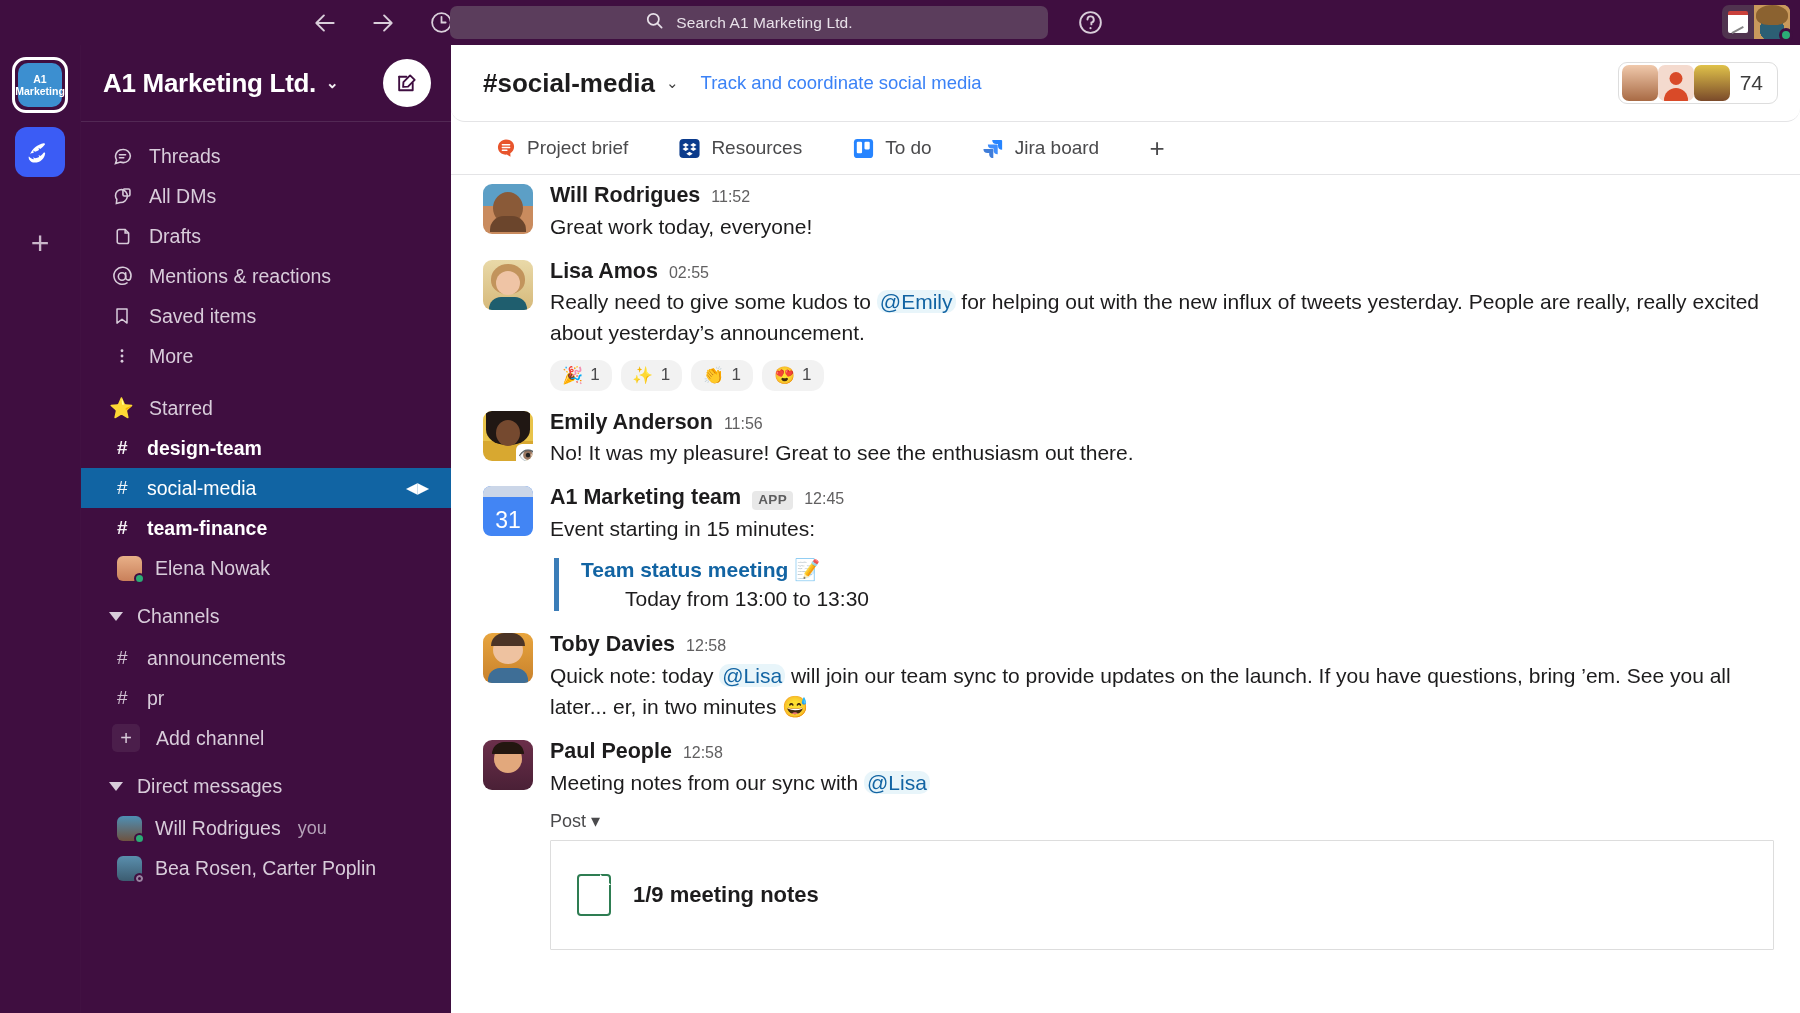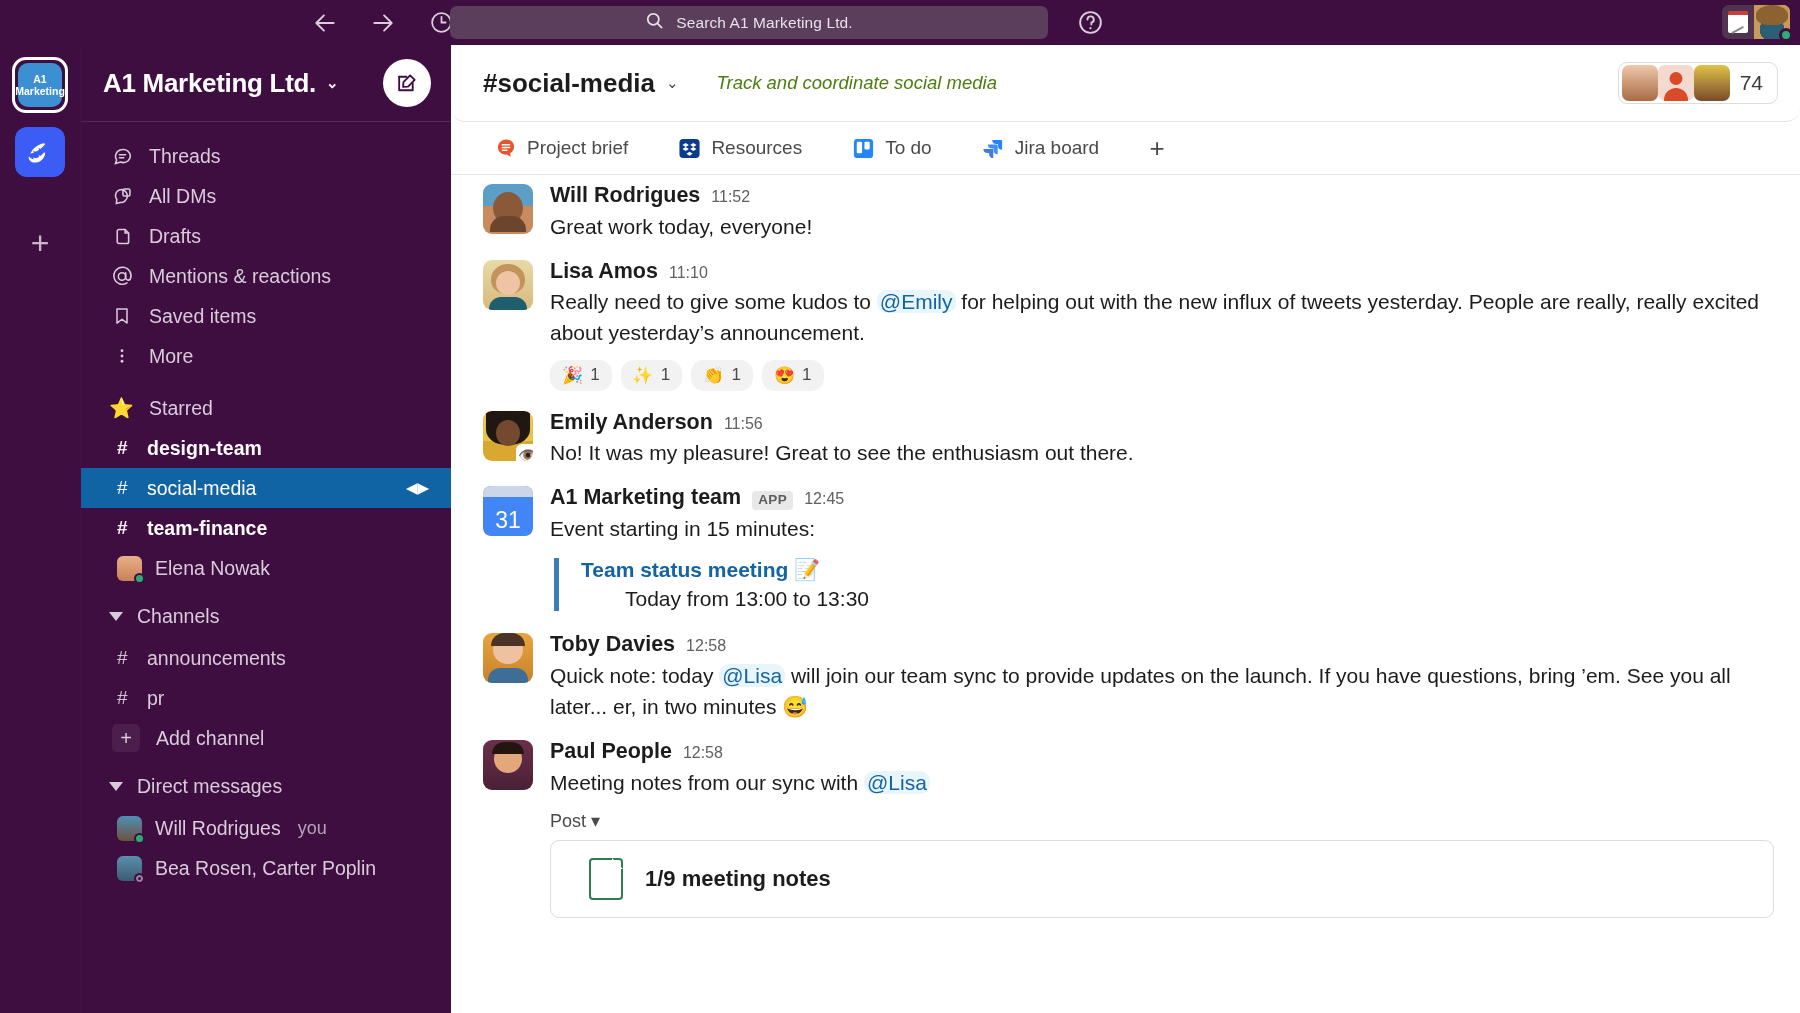--- a/index.html
+++ b/index.html
@@ -110,21 +110,21 @@
   .you-tag { color: #B5A2B8; font-size: 18px; margin-left: 4px; }
 
   
   .main { flex: 1; background: #fff; display: flex; flex-direction: column; min-width: 0;
       border-top-left-radius: 0; }
   .ch-head { height: 77px; flex: 0 0 77px; display: flex; align-items: center;
       padding: 0 22px 0 32px; border-bottom: 1px solid #E4E4E6; border-radius: 14px; }
   .ch-title { font-size: 26px; font-weight: 700; color: #1D1C1D; display: flex; align-items: center;
       gap: 11px; cursor: pointer; white-space: nowrap; }
   .ch-title .cv { font-size: 15px; font-weight: 400; color: #3c3c3c; }
-  .ch-topic { font-size: 18.5px; color: #4d7c0f; margin-left: 38px; white-space: nowrap; cursor: pointer; font-style: italic; }
+  .ch-topic { font-size: 18.5px; color: #3b82f6; margin-left: 22px; white-space: nowrap; cursor: pointer; }
   .members { margin-left: auto; height: 42px; border: 1px solid #DDDDDD; border-radius: 9px;
       display: flex; align-items: center; padding: 0 14px 0 3px; gap: 10px; cursor: pointer; }
   .m-stack { display: flex; }
   .m-av { width: 36px; height: 36px; border-radius: 7px; overflow: hidden; }
   .m-count { font-size: 21px; color: #3c3c3c; }
 
   .tabs { height: 53px; flex: 0 0 53px; display: flex; align-items: center; gap: 16px;
       padding-left: 26px; border-bottom: 1px solid #E4E4E6; }
   .tab { display: flex; align-items: center; gap: 10px; padding: 0 17px; height: 40px;
       border-radius: 7px; font-size: 19px; color: #4A4A4C; cursor: pointer; white-space: nowrap; }
@@ -148,22 +148,22 @@
   .mention { color: #1264A3; background: #E8F5FA; border-radius: 10px; padding: 0 3px; cursor: pointer; }
   .reactions { display: flex; gap: 9px; margin: 11px 0 2px 0; }
   .rx { height: 31px; min-width: 52px; background: #F2F2F2; border-radius: 13px;
       display: flex; align-items: center; justify-content: center; gap: 7px; padding: 0 12px;
       font-size: 17px; color: #4A4A4C; cursor: pointer; }
   .rx .em { font-size: 17px; }
   .quote { border-left: 5px solid #3B7DB8; padding-left: 22px; margin: 14px 0 4px 4px; }
   .quote .q1 { font-size: 21px; color: #1264A3; font-weight: 700; cursor: pointer; }
   .quote .q2 { font-size: 21px; color: #1D1C1D; margin-top: 5px; margin-left: 44px; }
   .post-label { font-size: 18px; color: #4A4A4C; margin: 12px 0 8px 0; cursor: pointer; }
-  .post-card { border: 1px solid #DDDDDD; border-radius: 9px; height: 78px;
-      display: flex; align-items: center; gap: 22px; padding: 0 38px; }
+  .post-card { border: 1px solid #DDDDDD; border-radius: 1px; height: 110px;
+      display: flex; align-items: center; gap: 22px; padding: 0 26px; }
   .post-title { font-size: 22px; font-weight: 700; color: #1D1C1D; cursor: pointer; }
   .doc-ic { width: 34px; height: 42px; border: 2.5px solid #2E7D52; border-radius: 4px;
       position: relative; background: #fff; }
   .doc-ic:after { content:""; position:absolute; top:-2px; right:-2px; border-width: 0 11px 11px 0;
       border-style: solid; border-color: #fff transparent; }
 </style>
 </head>
 <body>
 
 <div class="app">
@@ -478,21 +478,21 @@
 
         <div class="msg compact">
           <div class="av" style="background:linear-gradient(#E9D9A8,#D6B97A)">
             <div style="position:absolute;left:50%;top:4px;transform:translateX(-50%);width:34px;height:30px;border-radius:50% 50% 45% 45%;background:#C2945C"></div>
             <div style="position:absolute;left:50%;top:11px;transform:translateX(-50%);width:24px;height:24px;border-radius:50%;background:#EFC4A5"></div>
             <div style="position:absolute;left:50%;bottom:0;transform:translateX(-50%);width:38px;height:13px;border-radius:12px 12px 0 0;background:#1F5E6E"></div>
           </div>
           <div class="mbody">
             <div class="mhead">
               <span class="mname">Lisa Amos</span>
-              <span class="mtime">11:10</span>
+              <span class="mtime">02:55</span>
             </div>
             <div class="mtext">
               <span>Really need to give some kudos to </span><span class="mention">@Emily</span><span> for helping out with the new influx of tweets yesterday. People are really, really excited about yesterday’s announcement.</span>
             </div>
             <div class="reactions">
               <div class="rx">
                 <span class="em">🎉</span>
                 <span>1</span>
               </div>
               <div class="rx">

